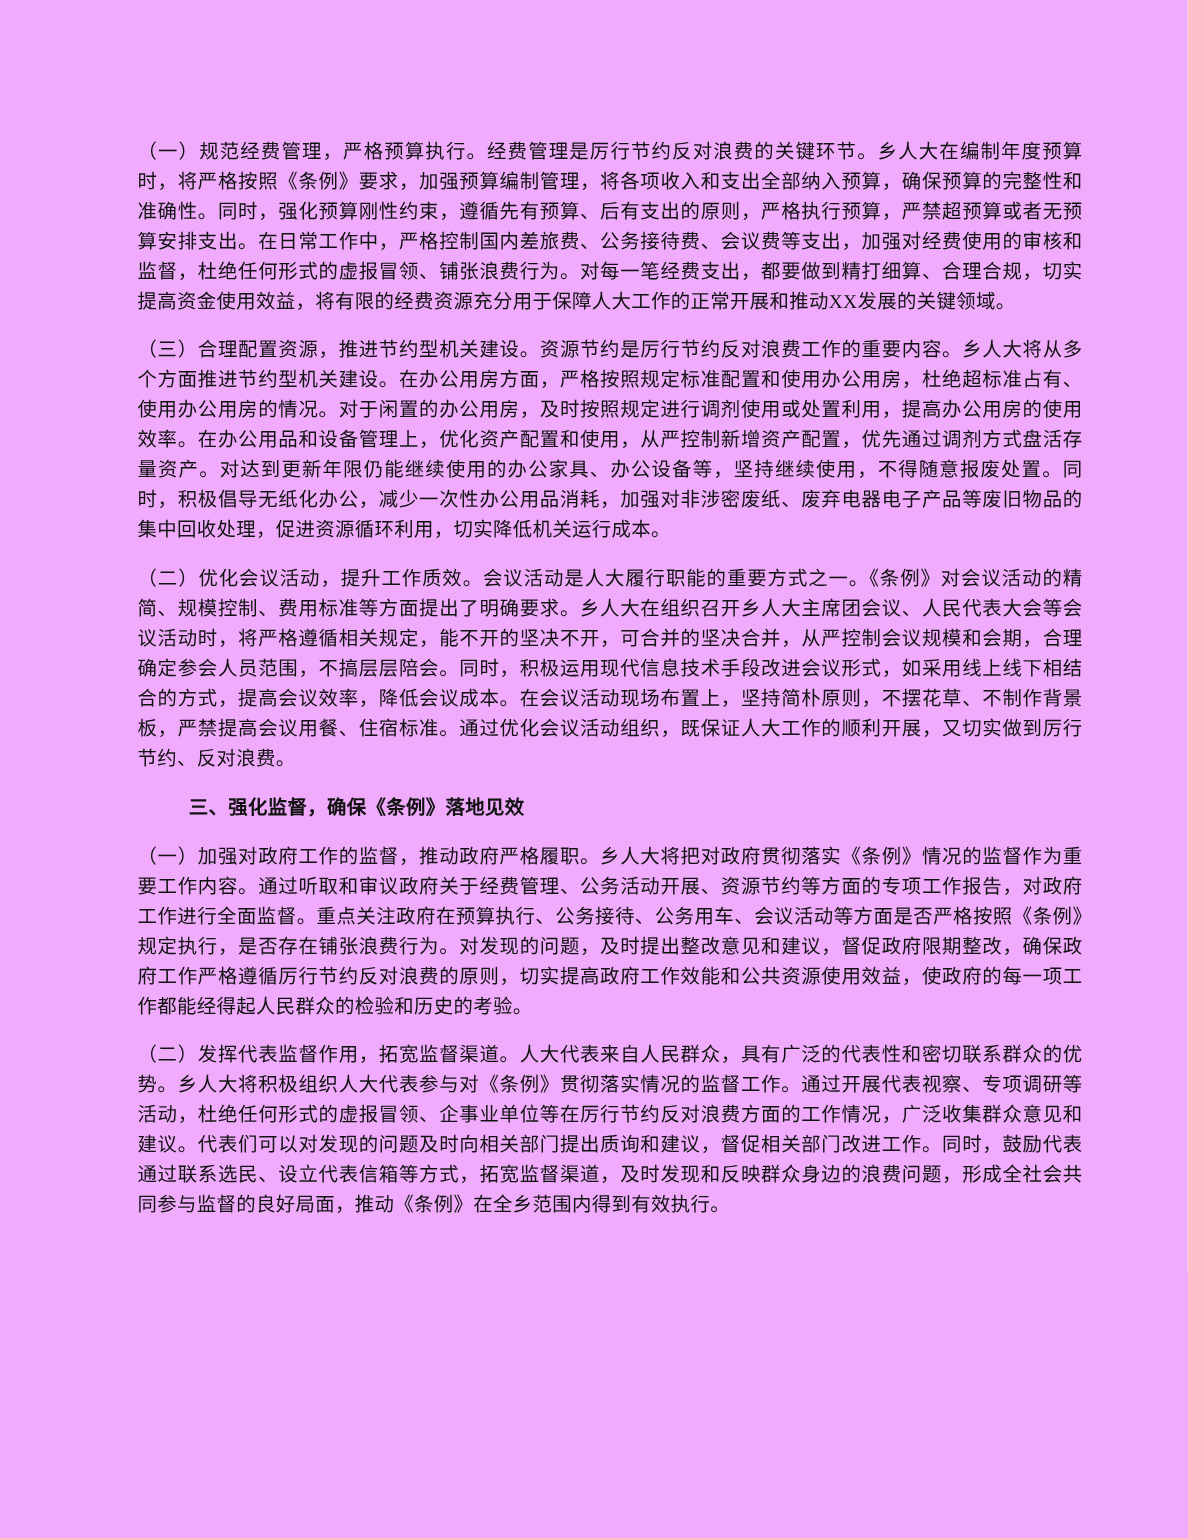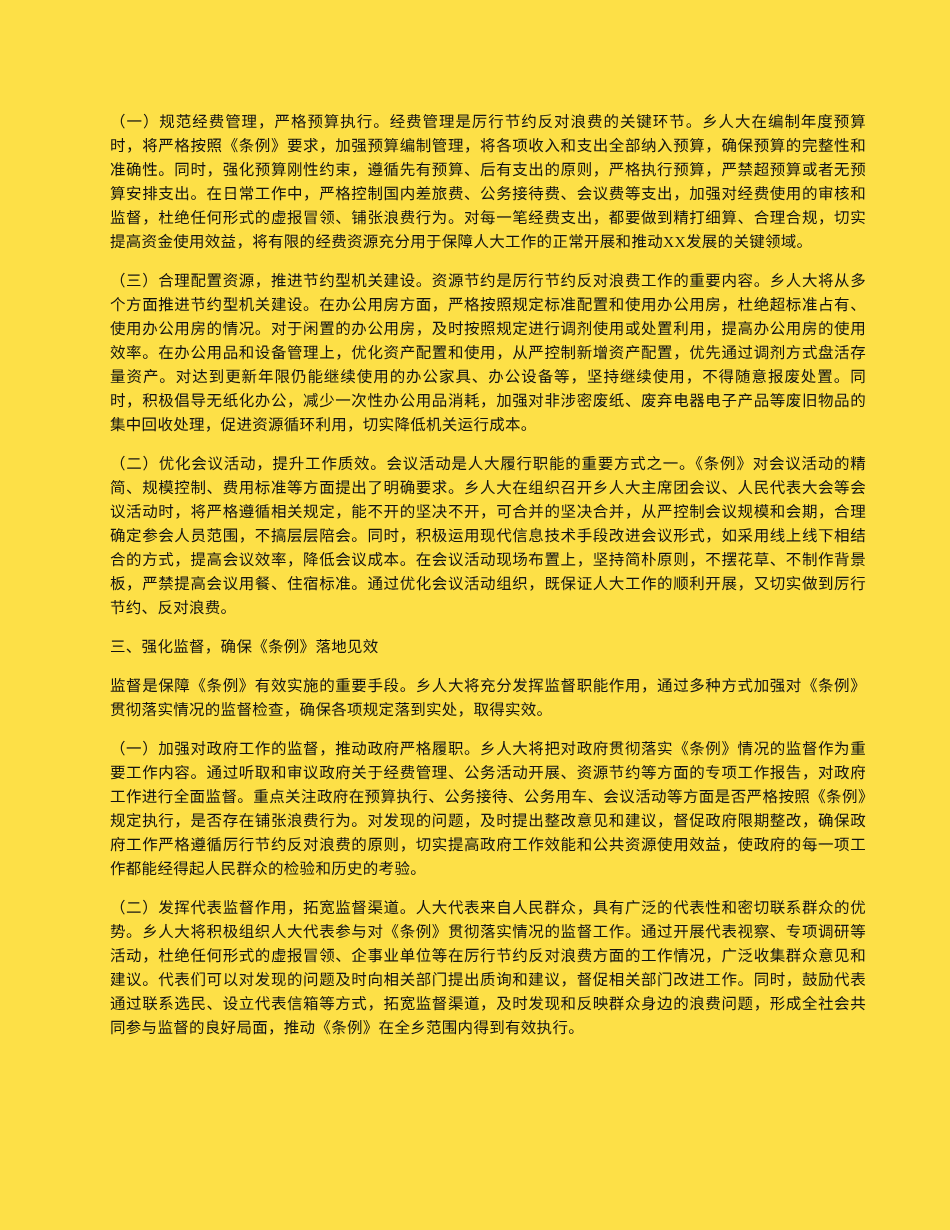--- a/index.html
+++ b/index.html
@@ -7,45 +7,45 @@
   body {
     width: 950px;
     min-height: 1230px;
     font-family: "Liberation Serif", "DejaVu Serif", serif;
     color: #121212;
     -webkit-font-smoothing: antialiased;
   }
   .page {
     width: 950px;
     min-height: 1230px;
-    background: #fde047;
+    background: #f0abfc;
     padding: 110px 84px 60px 110px;
   }
   .para {
     font-size: 15.5px;
     line-height: 24px;
     text-align: justify;
     text-justify: inter-ideograph;
     letter-spacing: 0.3px;
     margin-bottom: 15px;
     word-break: break-all;
   }
   .heading {
     font-size: 15.5px;
     line-height: 24px;
     letter-spacing: 0.3px;
     margin-bottom: 15px;
-    font-weight: normal;
+    font-weight: bold;
+    margin-left: 41px;
   }
   .para:last-child { margin-bottom: 0; }
 </style>
 </head>
 <body>
 
 <main class="page">
   <p class="para">（一）规范经费管理，严格预算执行。经费管理是厉行节约反对浪费的关键环节。乡人大在编制年度预算时，将严格按照《条例》要求，加强预算编制管理，将各项收入和支出全部纳入预算，确保预算的完整性和准确性。同时，强化预算刚性约束，遵循先有预算、后有支出的原则，严格执行预算，严禁超预算或者无预算安排支出。在日常工作中，严格控制国内差旅费、公务接待费、会议费等支出，加强对经费使用的审核和监督，杜绝任何形式的虚报冒领、铺张浪费行为。对每一笔经费支出，都要做到精打细算、合理合规，切实提高资金使用效益，将有限的经费资源充分用于保障人大工作的正常开展和推动XX发展的关键领域。</p>
   <p class="para">（三）合理配置资源，推进节约型机关建设。资源节约是厉行节约反对浪费工作的重要内容。乡人大将从多个方面推进节约型机关建设。在办公用房方面，严格按照规定标准配置和使用办公用房，杜绝超标准占有、使用办公用房的情况。对于闲置的办公用房，及时按照规定进行调剂使用或处置利用，提高办公用房的使用效率。在办公用品和设备管理上，优化资产配置和使用，从严控制新增资产配置，优先通过调剂方式盘活存量资产。对达到更新年限仍能继续使用的办公家具、办公设备等，坚持继续使用，不得随意报废处置。同时，积极倡导无纸化办公，减少一次性办公用品消耗，加强对非涉密废纸、废弃电器电子产品等废旧物品的集中回收处理，促进资源循环利用，切实降低机关运行成本。</p>
   <p class="para">（二）优化会议活动，提升工作质效。会议活动是人大履行职能的重要方式之一。《条例》对会议活动的精简、规模控制、费用标准等方面提出了明确要求。乡人大在组织召开乡人大主席团会议、人民代表大会等会议活动时，将严格遵循相关规定，能不开的坚决不开，可合并的坚决合并，从严控制会议规模和会期，合理确定参会人员范围，不搞层层陪会。同时，积极运用现代信息技术手段改进会议形式，如采用线上线下相结合的方式，提高会议效率，降低会议成本。在会议活动现场布置上，坚持简朴原则，不摆花草、不制作背景板，严禁提高会议用餐、住宿标准。通过优化会议活动组织，既保证人大工作的顺利开展，又切实做到厉行节约、反对浪费。</p>
   <h2 class="heading">三、强化监督，确保《条例》落地见效</h2>
-  <p class="para">监督是保障《条例》有效实施的重要手段。乡人大将充分发挥监督职能作用，通过多种方式加强对《条例》贯彻落实情况的监督检查，确保各项规定落到实处，取得实效。</p>
   <p class="para">（一）加强对政府工作的监督，推动政府严格履职。乡人大将把对政府贯彻落实《条例》情况的监督作为重要工作内容。通过听取和审议政府关于经费管理、公务活动开展、资源节约等方面的专项工作报告，对政府工作进行全面监督。重点关注政府在预算执行、公务接待、公务用车、会议活动等方面是否严格按照《条例》规定执行，是否存在铺张浪费行为。对发现的问题，及时提出整改意见和建议，督促政府限期整改，确保政府工作严格遵循厉行节约反对浪费的原则，切实提高政府工作效能和公共资源使用效益，使政府的每一项工作都能经得起人民群众的检验和历史的考验。</p>
   <p class="para">（二）发挥代表监督作用，拓宽监督渠道。人大代表来自人民群众，具有广泛的代表性和密切联系群众的优势。乡人大将积极组织人大代表参与对《条例》贯彻落实情况的监督工作。通过开展代表视察、专项调研等活动，杜绝任何形式的虚报冒领、企事业单位等在厉行节约反对浪费方面的工作情况，广泛收集群众意见和建议。代表们可以对发现的问题及时向相关部门提出质询和建议，督促相关部门改进工作。同时，鼓励代表通过联系选民、设立代表信箱等方式，拓宽监督渠道，及时发现和反映群众身边的浪费问题，形成全社会共同参与监督的良好局面，推动《条例》在全乡范围内得到有效执行。</p>
 </main>
 
 </body></html>

